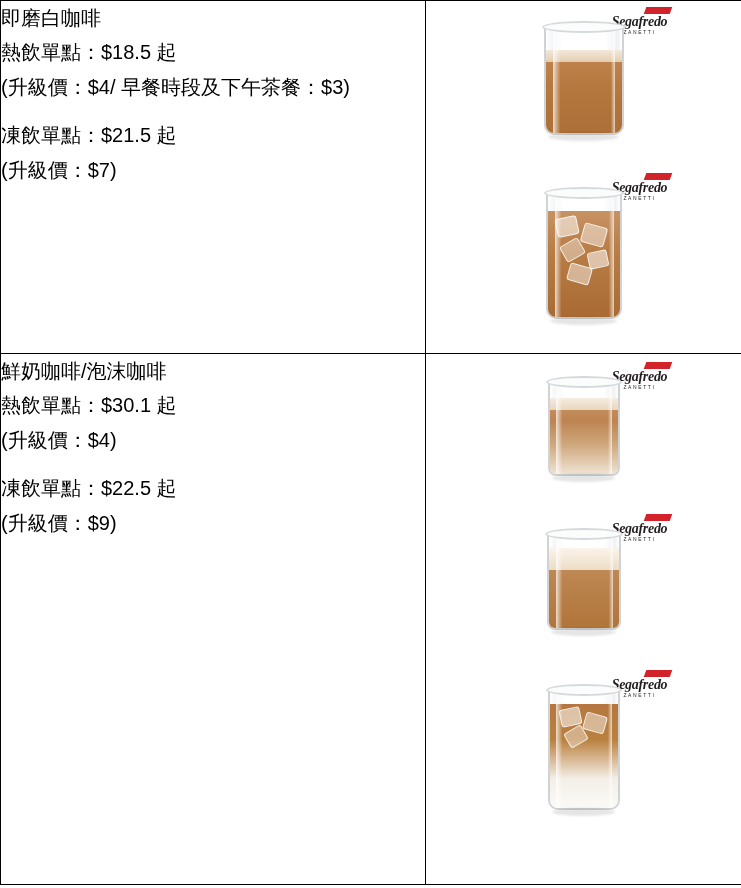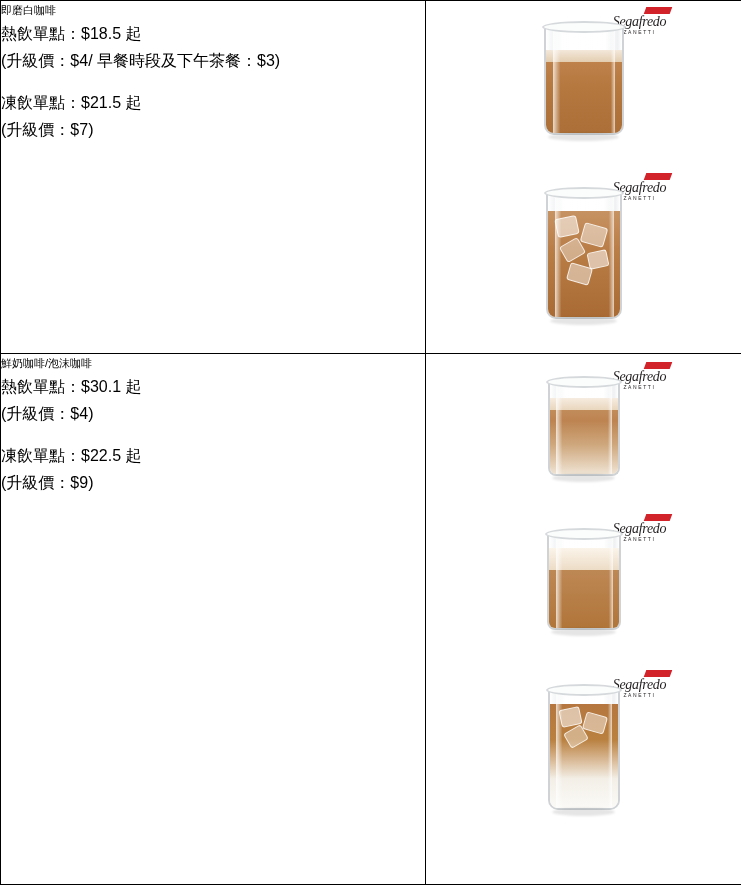--- a/index.html
+++ b/index.html
@@ -35,26 +35,26 @@
     padding: 8px 10px 10px 10px;
   }
   td.image-cell {
     width: 315px;
     padding: 0;
   }
   .row-1 .text-cell, .row-1 .image-cell { height: 352px; }
   .row-2 .text-cell, .row-2 .image-cell { height: 530px; }
 
   .line {
-    font-size: 16px;
+    font-size: 20px;
     line-height: 1.72;
     white-space: nowrap;
   }
   .line.title {
-    font-size: 11px;
+    font-size: 20px;
   }
   .line.spacer {
     height: 14px;
     line-height: 14px;
   }
 
   .img-stack {
     display: flex;
     flex-direction: column;
     align-items: center;
@@ -97,21 +97,21 @@
     top: 0;
     width: 26px;
     height: 7px;
     background: #d2232a;
     transform: skewX(-20deg);
   }
   .logo .word {
     display: block;
     font-family: "Liberation Serif", serif;
     font-style: italic;
-    font-weight: normal;
+    font-weight: bold;
     font-size: 14px;
     letter-spacing: -0.3px;
     color: #231f20;
     margin-top: 1px;
   }
   .logo .sub {
     display: block;
     font-family: "Liberation Sans", sans-serif;
     font-size: 5px;
     letter-spacing: 1.6px;

